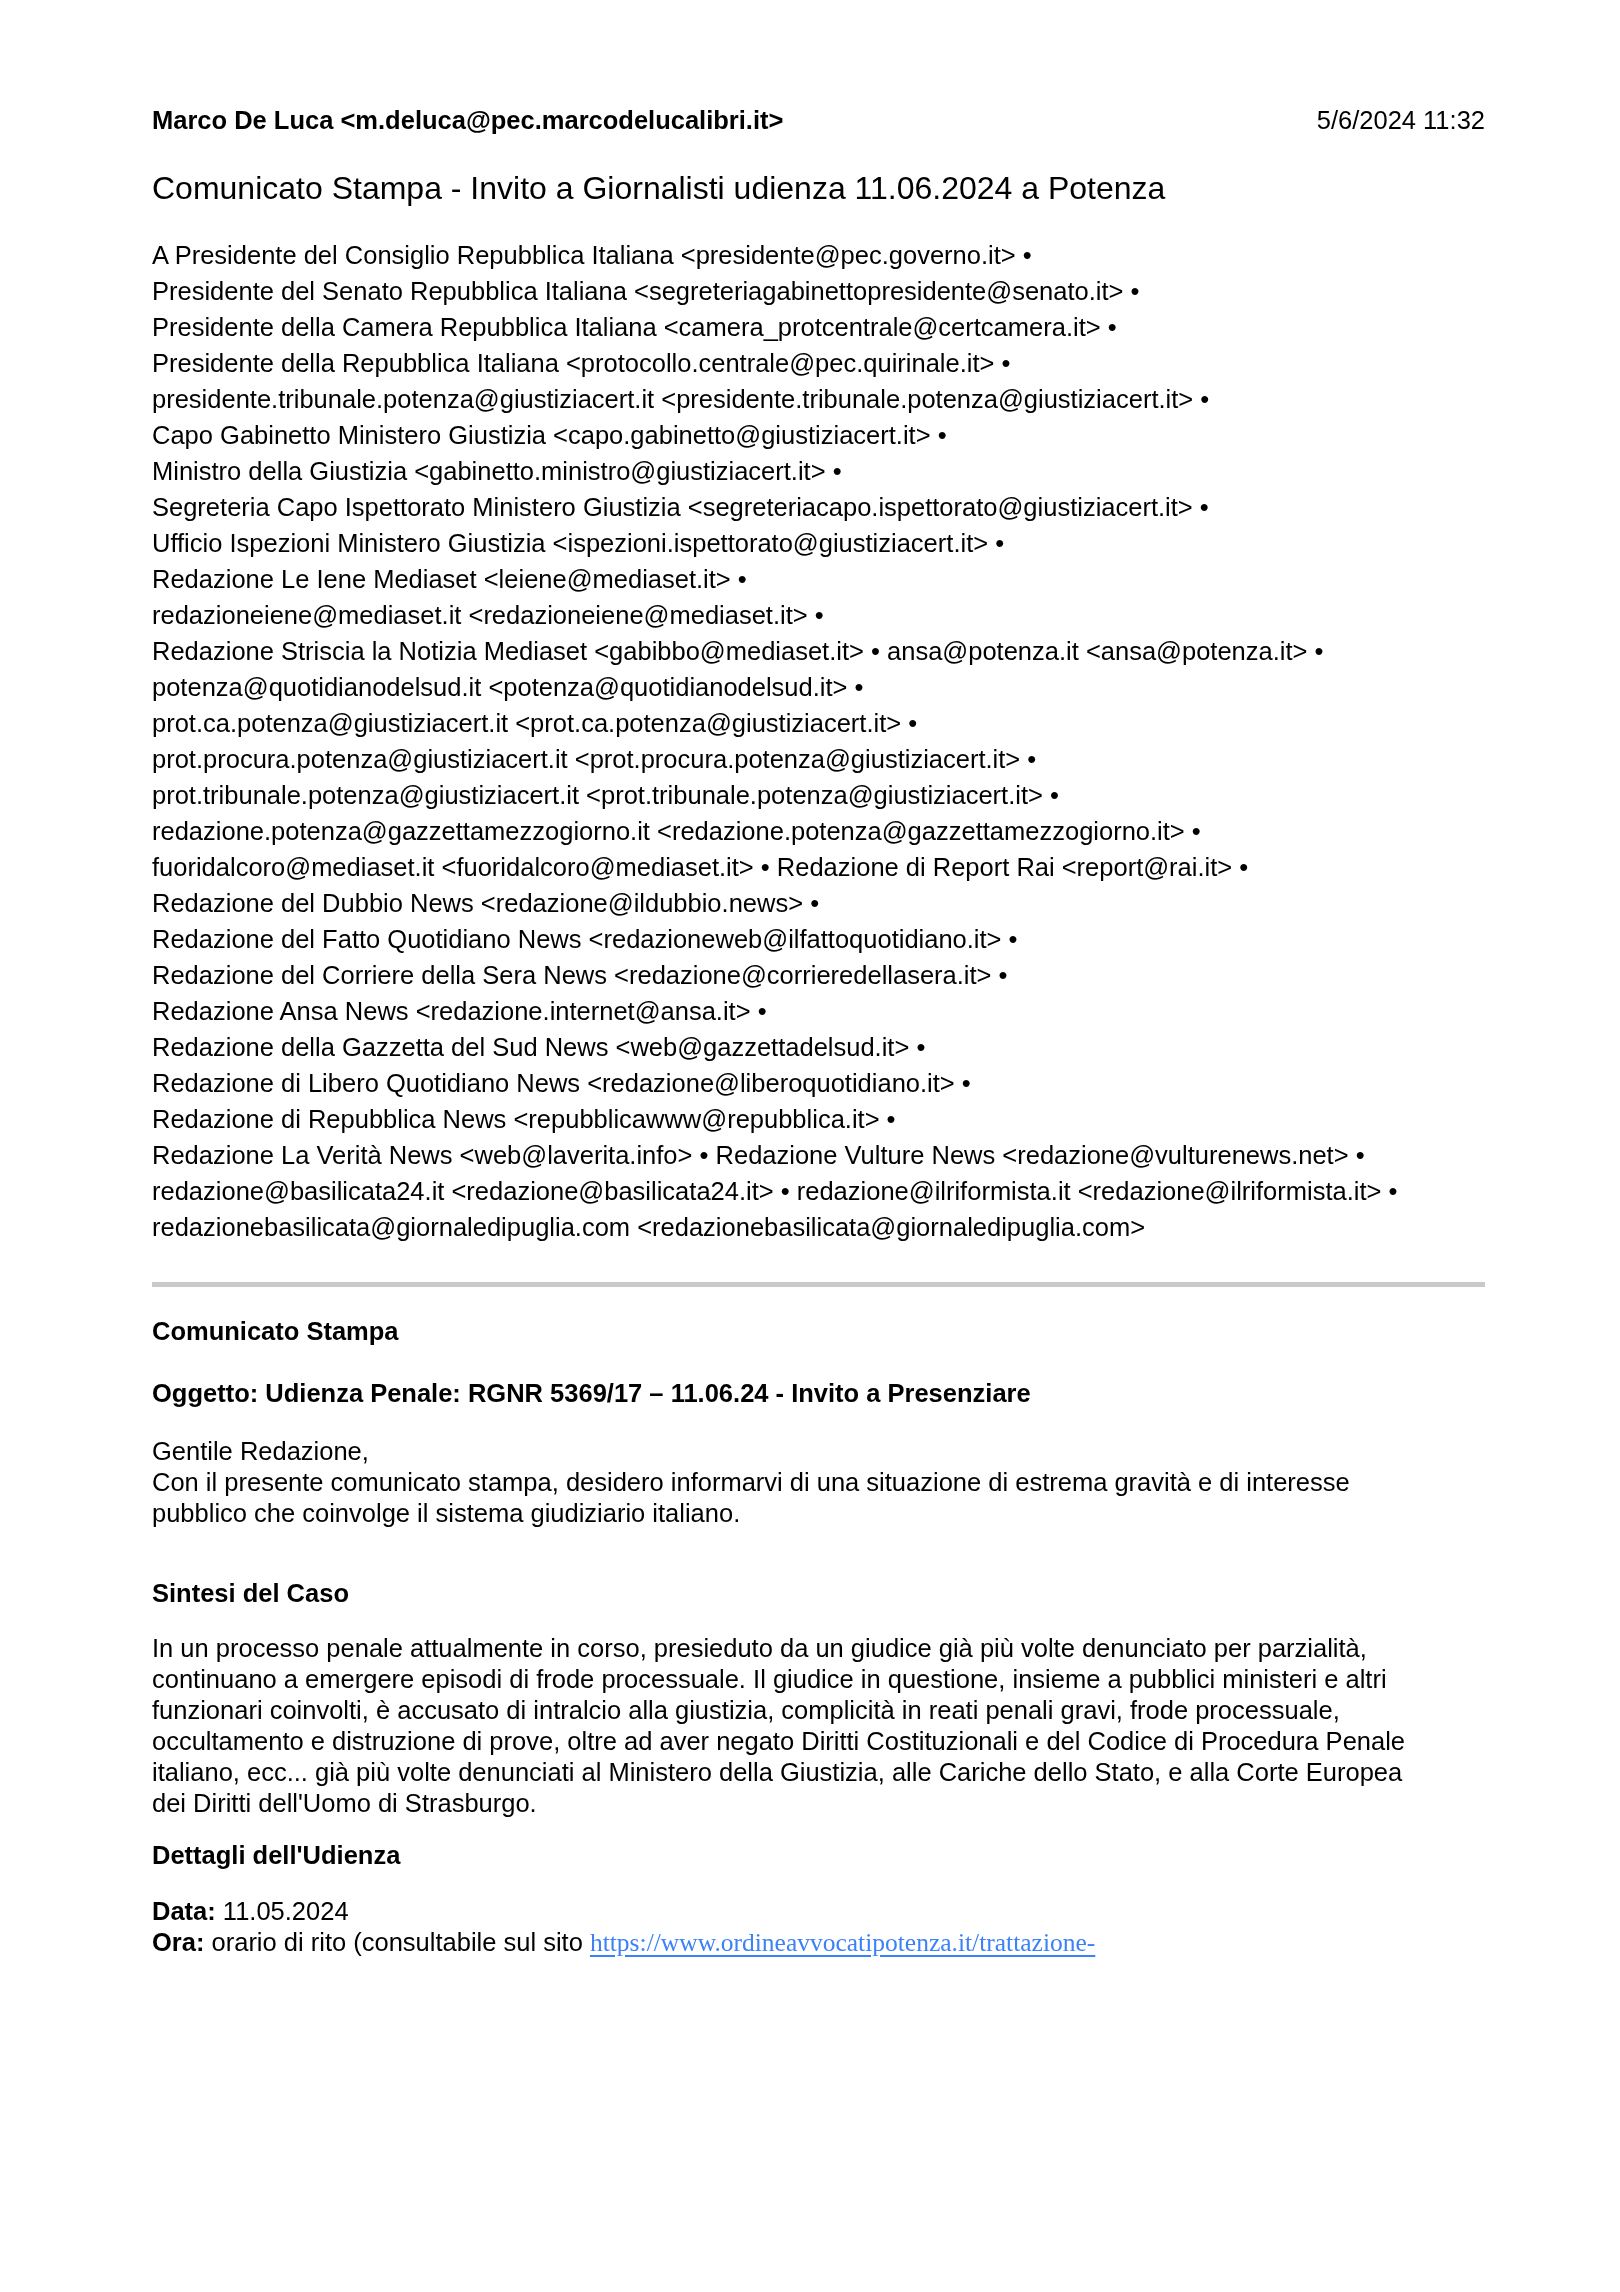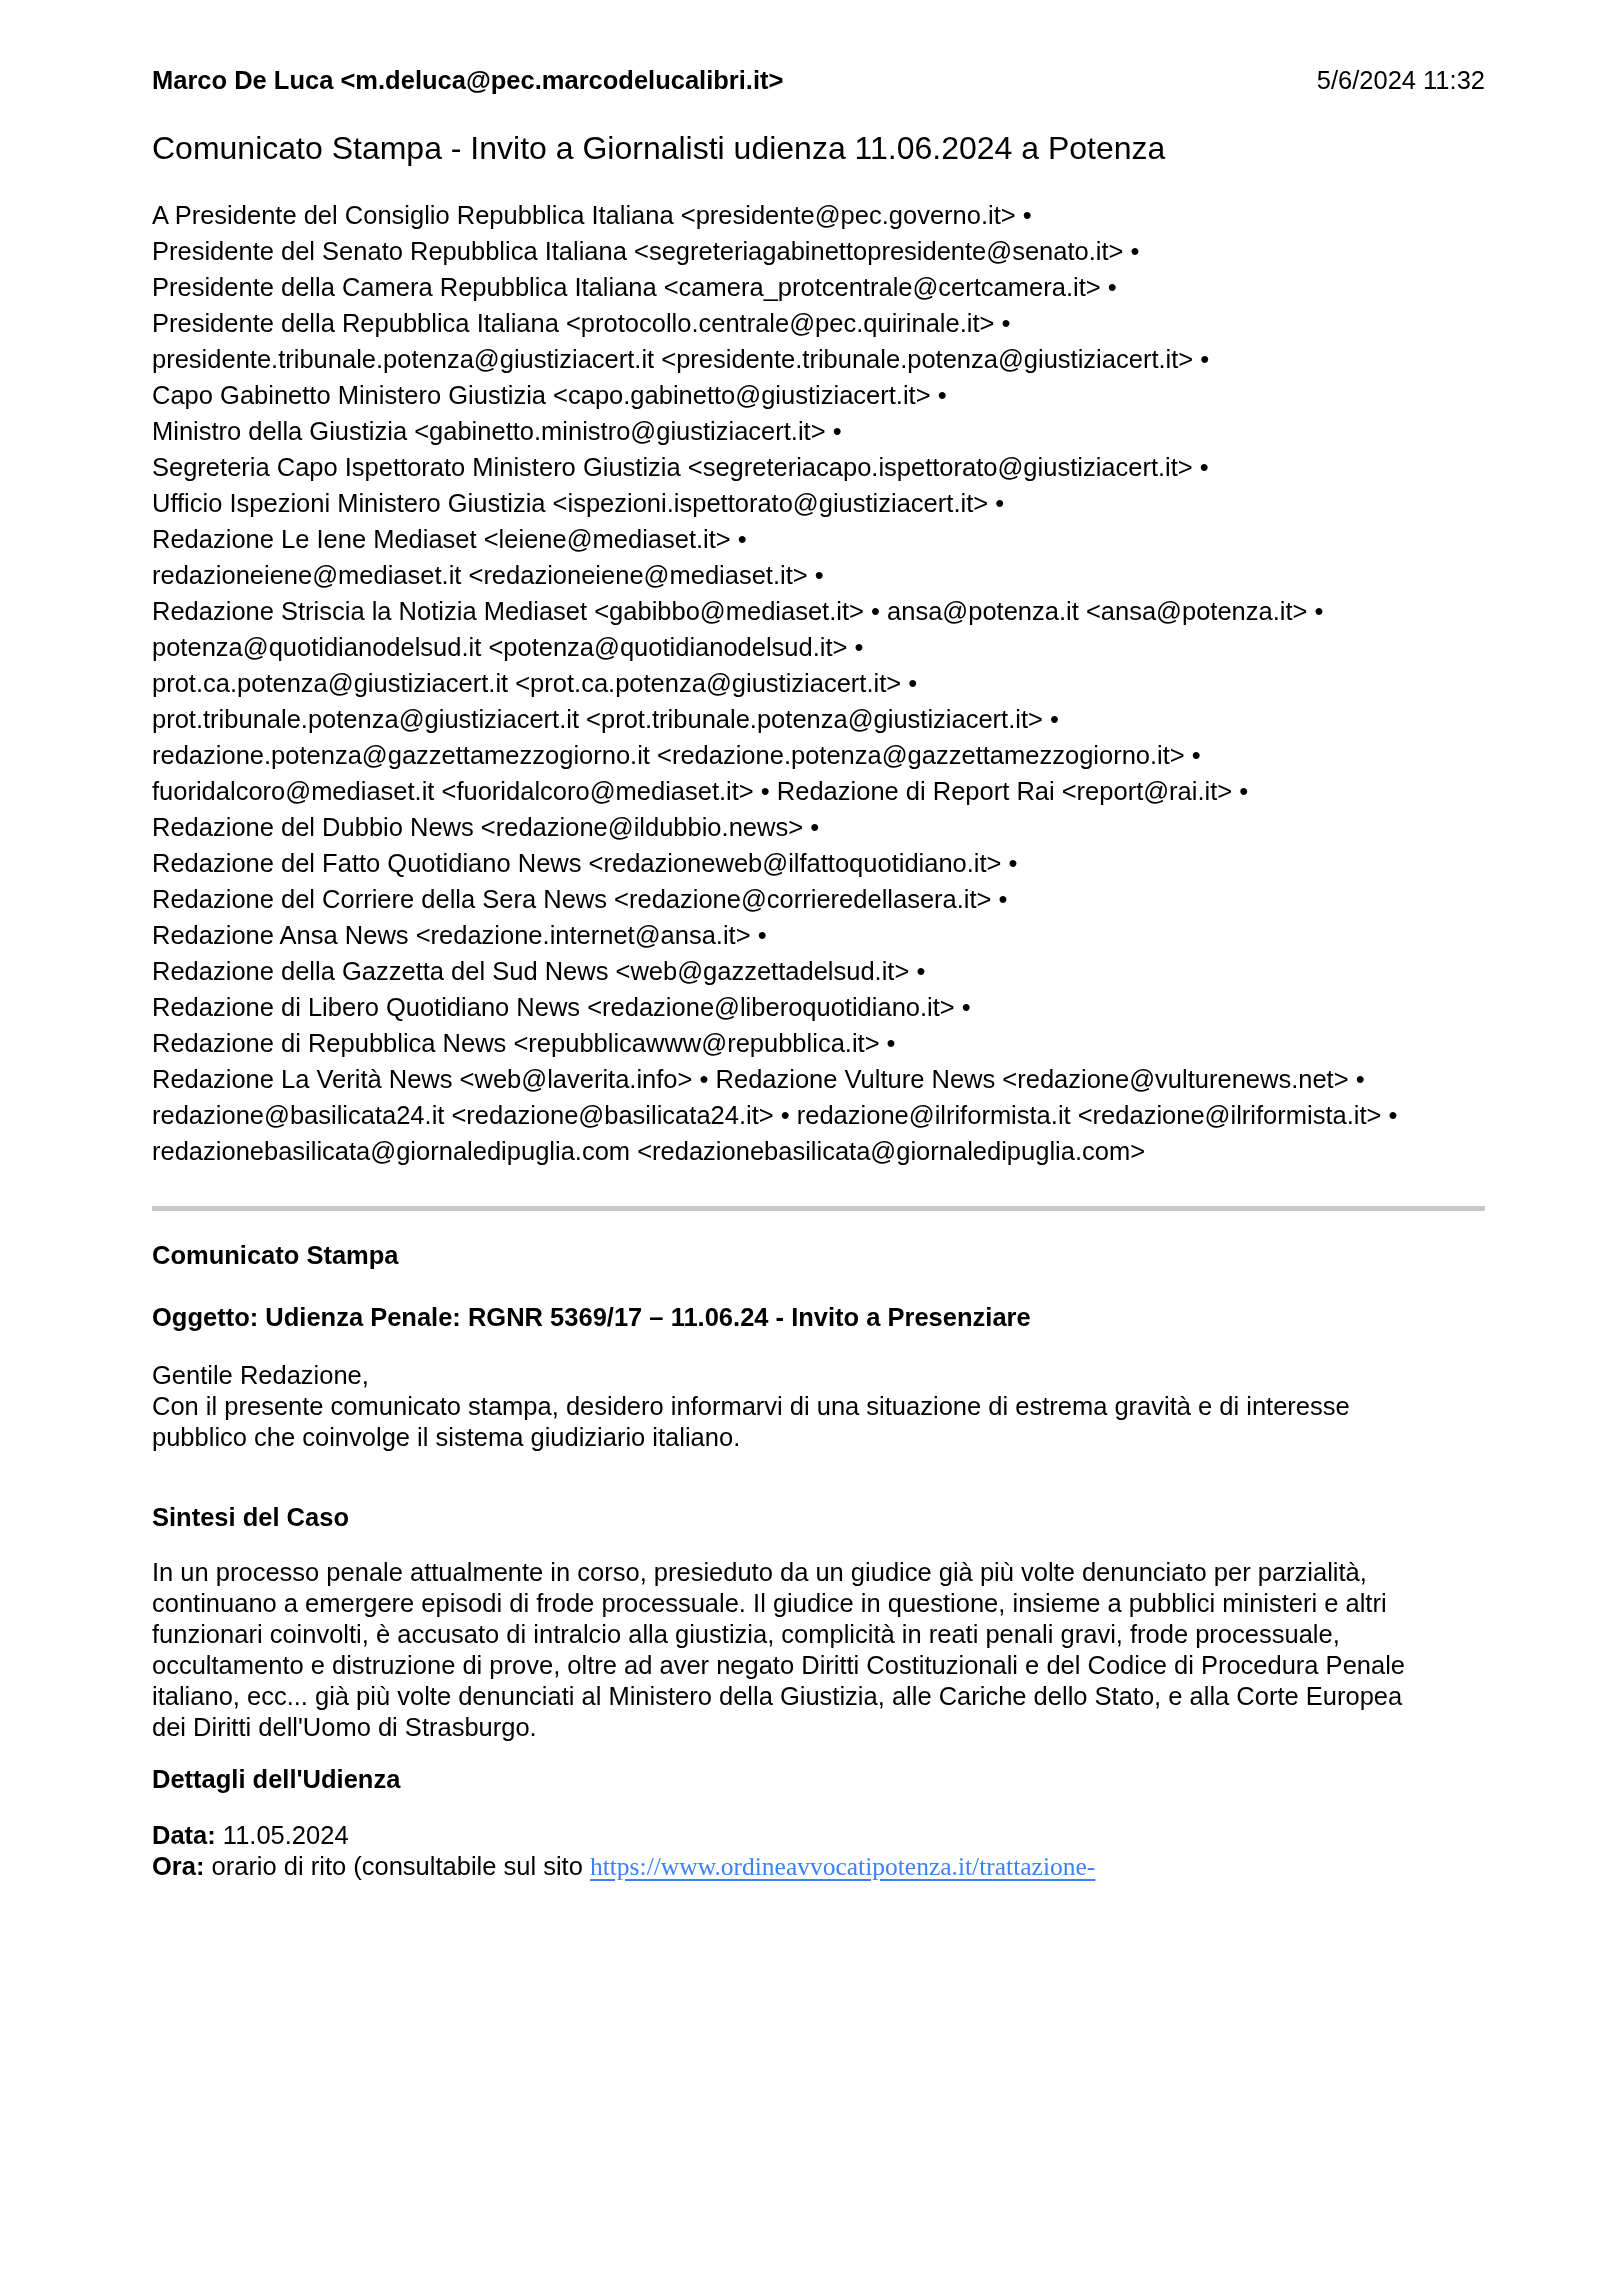--- a/index.html
+++ b/index.html
@@ -2,21 +2,21 @@
 <html><head>
 <meta charset="utf-8">
 <style>
   html, body { margin: 0; padding: 0; background: #ffffff; }
   .page {
     position: relative;
     width: 1620px;
     height: 2293px;
     background: #ffffff;
     box-sizing: border-box;
-    padding: 66px 135px 0 152px;
+    padding: 106px 135px 0 152px;
     overflow: hidden;
     font-family: "Liberation Sans", "DejaVu Sans", sans-serif;
     color: #000000;
     font-size: 25.5px;
   }
   .header-row {
     display: flex;
     justify-content: space-between;
     align-items: baseline;
     font-size: 25.5px;
@@ -88,20 +88,21 @@
       <div class="tline">presidente.tribunale.potenza@giustiziacert.it &lt;presidente.tribunale.potenza@giustiziacert.it&gt; •</div>
       <div class="tline">Capo Gabinetto Ministero Giustizia &lt;capo.gabinetto@giustiziacert.it&gt; •</div>
       <div class="tline">Ministro della Giustizia &lt;gabinetto.ministro@giustiziacert.it&gt; •</div>
       <div class="tline">Segreteria Capo Ispettorato Ministero Giustizia &lt;segreteriacapo.ispettorato@giustiziacert.it&gt; •</div>
       <div class="tline">Ufficio Ispezioni Ministero Giustizia &lt;ispezioni.ispettorato@giustiziacert.it&gt; •</div>
       <div class="tline">Redazione Le Iene Mediaset &lt;leiene@mediaset.it&gt; •</div>
       <div class="tline">redazioneiene@mediaset.it &lt;redazioneiene@mediaset.it&gt; •</div>
       <div class="tline">Redazione Striscia la Notizia Mediaset &lt;gabibbo@mediaset.it&gt; • ansa@potenza.it &lt;ansa@potenza.it&gt; •</div>
       <div class="tline">potenza@quotidianodelsud.it &lt;potenza@quotidianodelsud.it&gt; •</div>
       <div class="tline">prot.ca.potenza@giustiziacert.it &lt;prot.ca.potenza@giustiziacert.it&gt; •</div>
+      <div class="tline">prot.procura.potenza@giustiziacert.it &lt;prot.procura.potenza@giustiziacert.it&gt; •</div>
       <div class="tline">prot.tribunale.potenza@giustiziacert.it &lt;prot.tribunale.potenza@giustiziacert.it&gt; •</div>
       <div class="tline">redazione.potenza@gazzettamezzogiorno.it &lt;redazione.potenza@gazzettamezzogiorno.it&gt; •</div>
       <div class="tline">fuoridalcoro@mediaset.it &lt;fuoridalcoro@mediaset.it&gt; • Redazione di Report Rai &lt;report@rai.it&gt; •</div>
       <div class="tline">Redazione del Dubbio News &lt;redazione@ildubbio.news&gt; •</div>
       <div class="tline">Redazione del Fatto Quotidiano News &lt;redazioneweb@ilfattoquotidiano.it&gt; •</div>
       <div class="tline">Redazione del Corriere della Sera News &lt;redazione@corrieredellasera.it&gt; •</div>
       <div class="tline">Redazione Ansa News &lt;redazione.internet@ansa.it&gt; •</div>
       <div class="tline">Redazione della Gazzetta del Sud News &lt;web@gazzettadelsud.it&gt; •</div>
       <div class="tline">Redazione di Libero Quotidiano News &lt;redazione@liberoquotidiano.it&gt; •</div>
       <div class="tline">Redazione di Repubblica News &lt;repubblicawww@repubblica.it&gt; •</div>

